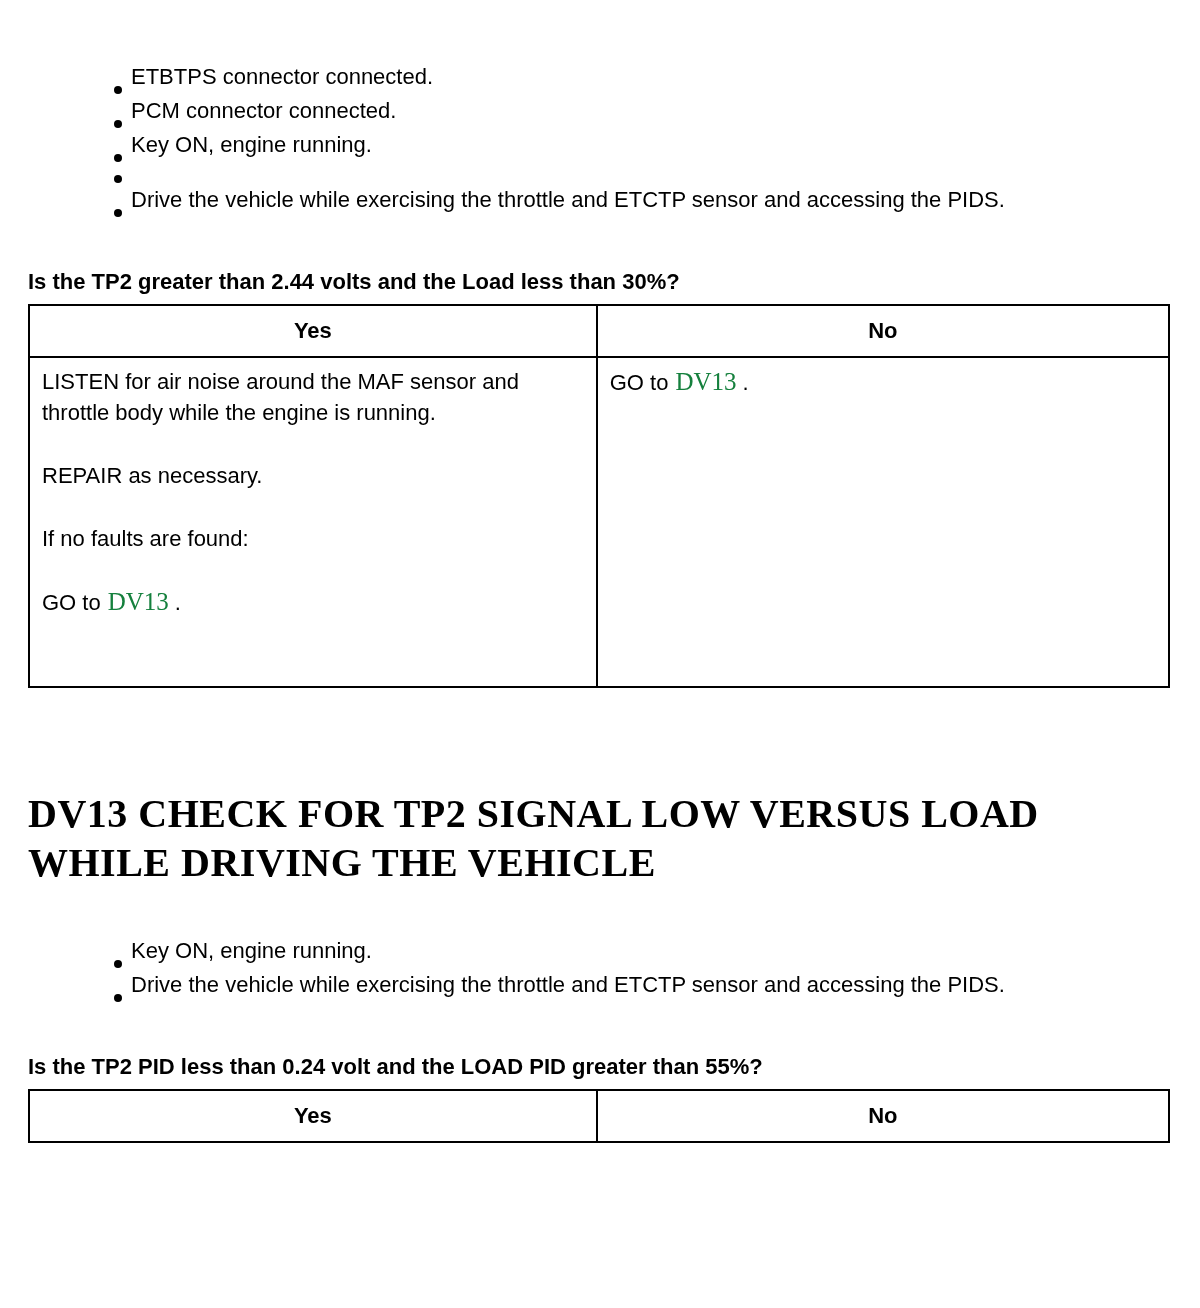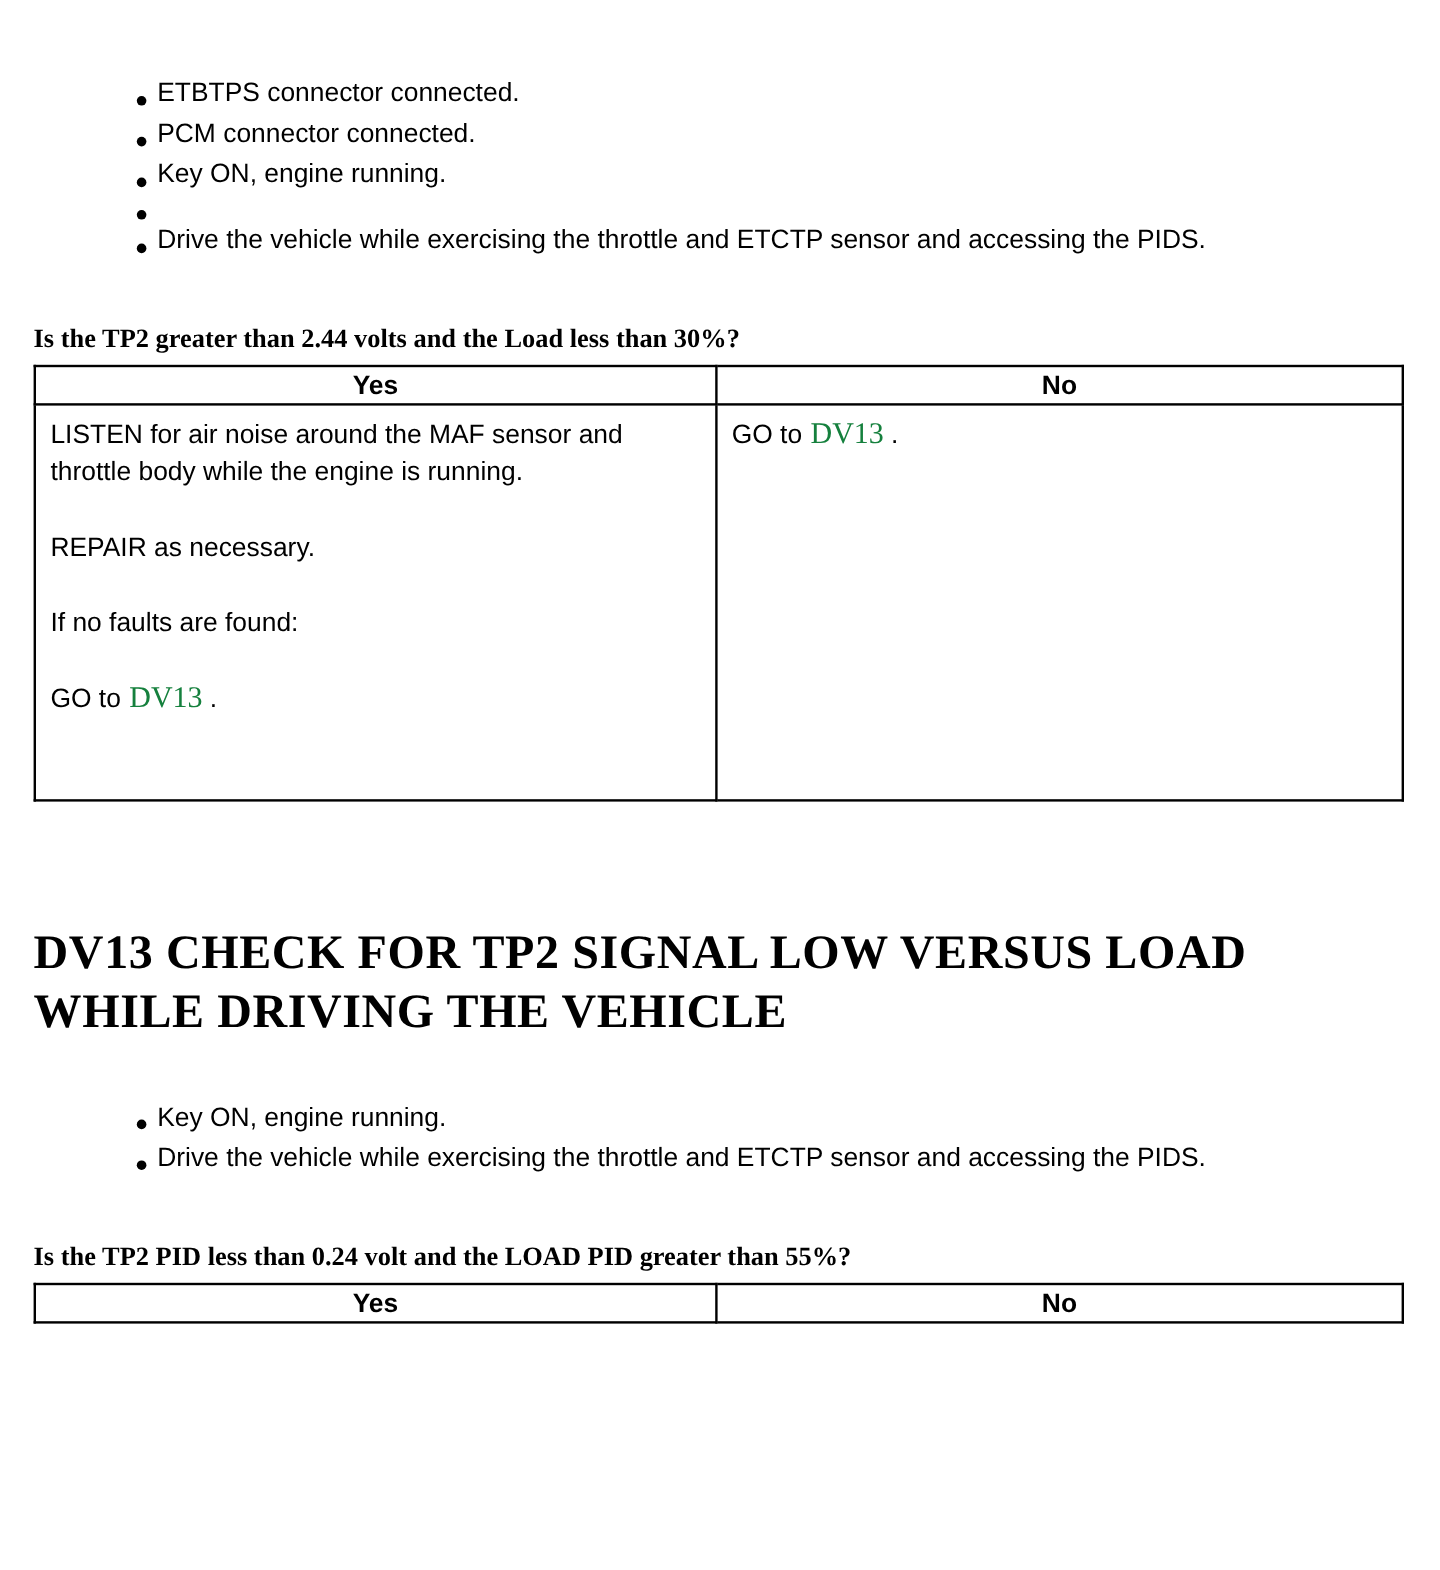--- a/index.html
+++ b/index.html
@@ -24,57 +24,56 @@
     font-size: 40px;
     line-height: 1.22;
     margin: 0;
     letter-spacing: 0.5px;
   }
   .bullets {
     margin: 46px 0 0 86px;
   }
   .bullet-row {
     display: flex;
-    align-items: center;
+    align-items: flex-end;
     line-height: 34px;
   }
   .dot {
     width: 8px;
     height: 8px;
     border-radius: 50%;
     background: #000;
     margin: 13px 9px 0 0;
     flex-shrink: 0;
   }
   .bullet-text {
     padding-left: 38px;
     text-indent: -38px;
     max-width: 1030px;
   }
   .question {
     font-weight: bold;
     font-size: 22px;
     margin: 52px 0 9px 0;
-    font-family: Liberation Serif, serif;
   }
   table.decision {
     width: 100%;
     border-collapse: collapse;
     table-layout: fixed;
   }
   table.decision th,
   table.decision td {
     border: 2px solid #000;
     font-size: 22px;
     vertical-align: top;
   }
   table.decision th {
     font-weight: bold;
     text-align: center;
-    padding: 2px 6px;
+    padding: 12px 6px;
   }
   table.decision td {
     padding: 8px 12px;
     line-height: 31px;
   }
   td.cell-middle {
     vertical-align: middle;
   }
   .cell-para {
     margin: 0 0 32px 0;

